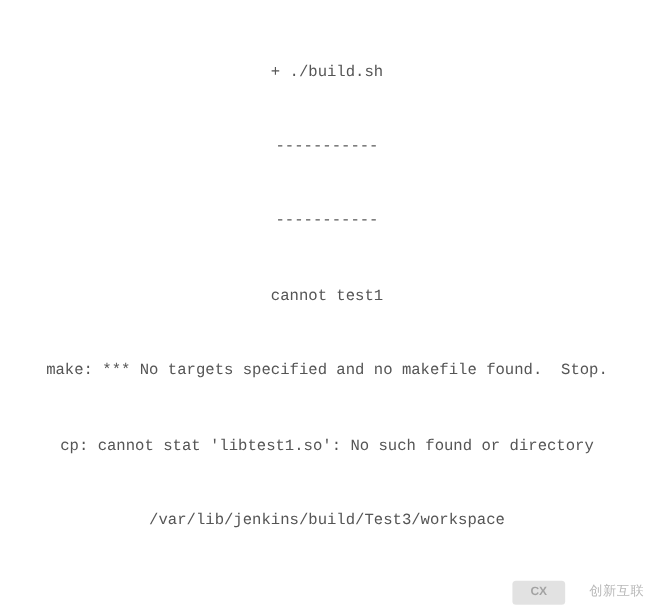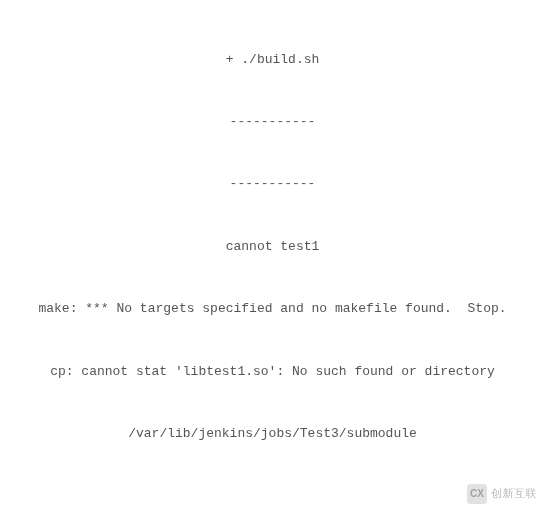--- a/index.html
+++ b/index.html
@@ -29,50 +29,51 @@
     .watermark {
       position: absolute;
       right: 8px;
       bottom: 8px;
       display: flex;
       align-items: center;
       gap: 4px;
       opacity: 0.6;
     }
     .watermark-icon {
-      width: 20px;
+      width: 44px;
       height: 20px;
       background: #d0d0d0;
       border-radius: 3px;
       display: flex;
       align-items: center;
       justify-content: center;
       font-family: sans-serif;
       font-weight: bold;
       font-size: 10px;
       color: #666;
     }
     .watermark-text {
       font-family: sans-serif;
       font-size: 11px;
       color: #888;
       letter-spacing: 0.5px;
+      margin-left: 16px;
     }
   </style>
 </head>
 <body>
 
 <div class="terminal-output">
   <span class="line">+ ./build.sh</span>
   <span class="line">-----------</span>
   <span class="line">-----------</span>
   <span class="line">cannot test1</span>
   <span class="line">make: *** No targets specified and no makefile found.  Stop.</span>
   <span class="line">cp: cannot stat 'libtest1.so': No such found or directory</span>
-  <span class="line">/var/lib/jenkins/jobs/Test3/submodule</span>
+  <span class="line">/var/lib/jenkins/build/Test3/workspace</span>
   
   
   
   
   
   
   
   
   
   

